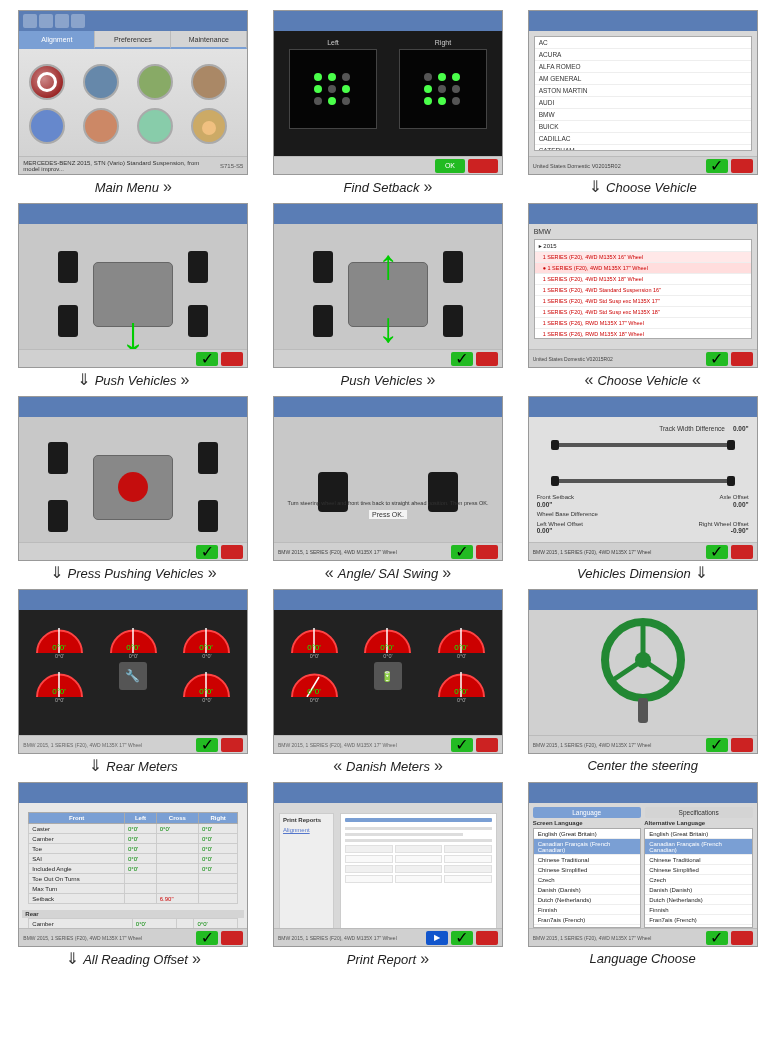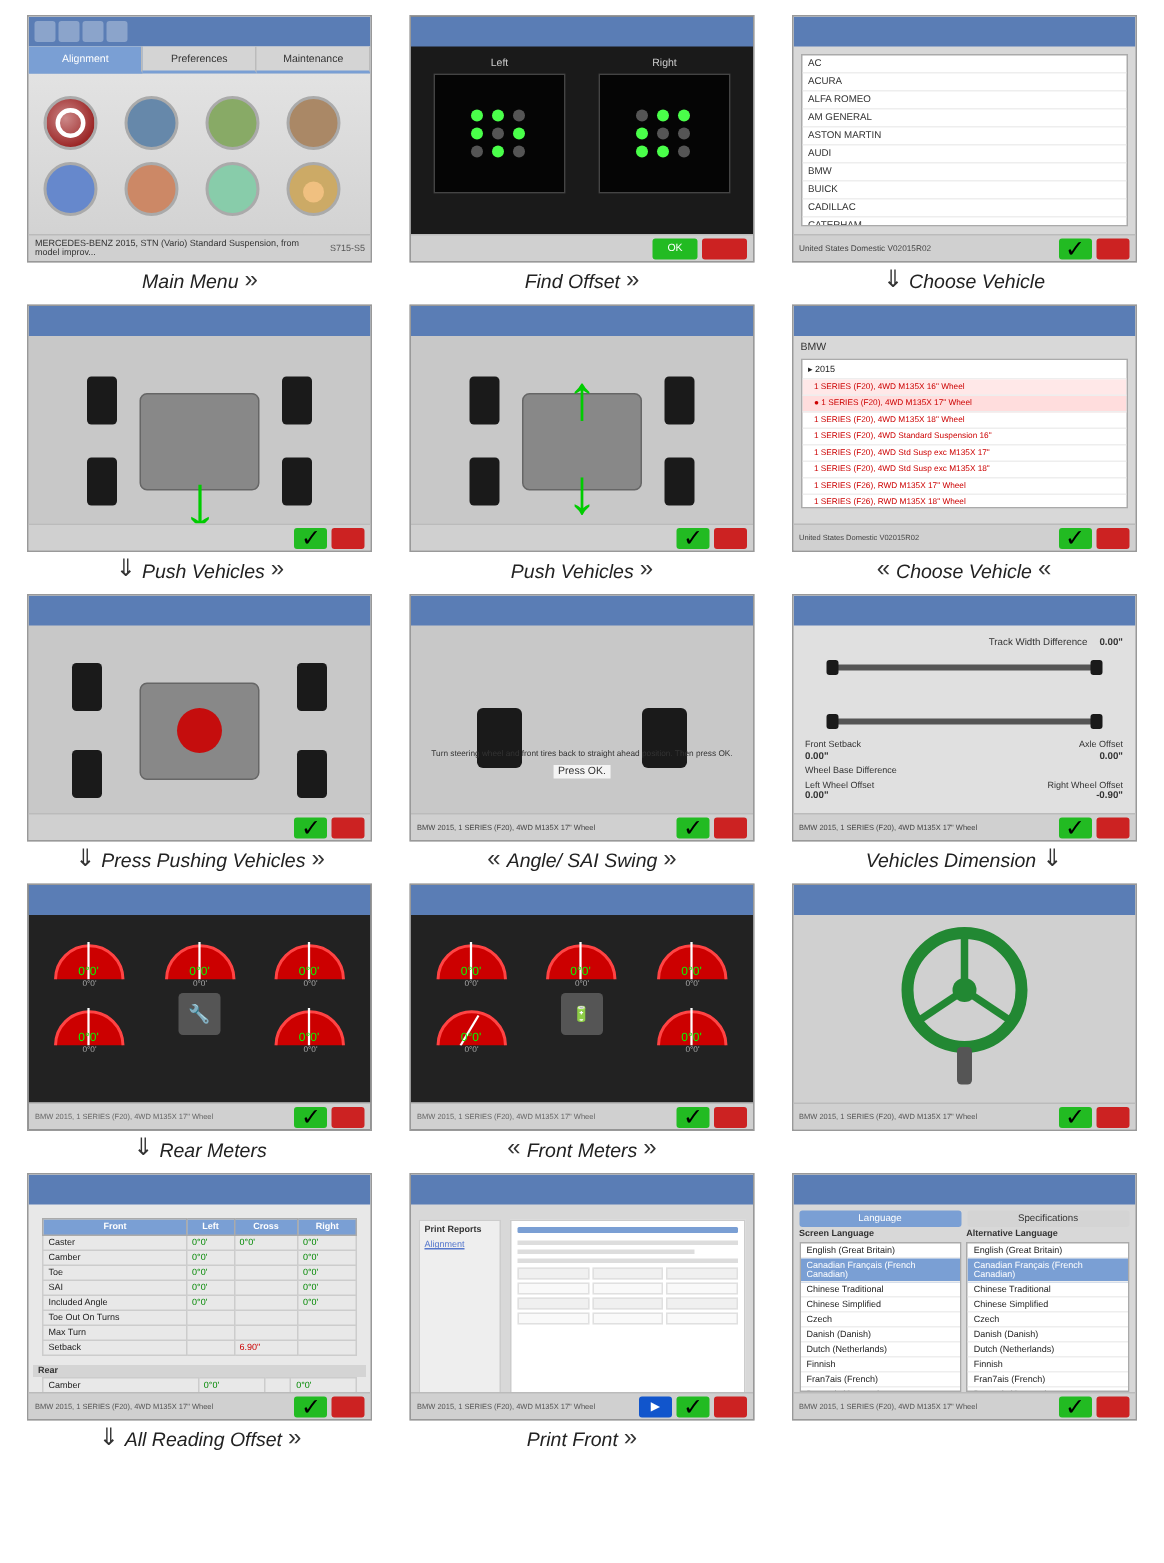--- a/index.html
+++ b/index.html
@@ -324,21 +324,21 @@
             </div>
           </div>
         </div>
         <div class="ss-bottom-bar">
           <div class="btn-ok">OK</div>
           <div class="btn-cancel"></div>
         </div>
       </div>
     </div>
     <div class="label-row">
-      <span class="label-text">Find Offset</span>
+      <span class="label-text">Find Setback</span>
       <span class="arrow">»</span>
     </div>
   </div>
 
   <div class="cell">
     <div class="screenshot-box">
       <div class="ss ss-choose-vehicle">
         <div class="ss-topbar"></div>
         <div style="background:white;margin:5px 5px 2px;height:115px;border:1px solid #aaa;overflow:hidden;">
           <div class="list-item-v">AC</div>
@@ -692,21 +692,21 @@
         </div>
         <div class="ss-bottom-bar">
           <span style="font-size:5px;flex:1;color:#666;">BMW 2015, 1 SERIES (F20), 4WD M135X 17" Wheel</span>
           <div class="btn-green">✓</div>
           <div class="btn-red"></div>
         </div>
       </div>
     </div>
     <div class="label-row">
       <span class="arrow">«</span>
-      <span class="label-text">Front Meters</span>
+      <span class="label-text">Danish Meters</span>
       <span class="arrow">»</span>
     </div>
   </div>
 
   <div class="cell">
     <div class="screenshot-box">
       <div class="ss ss-steering">
         <div class="ss-topbar"></div>
         <div style="display:flex;justify-content:center;align-items:center;height:120px;">
 
@@ -722,20 +722,23 @@
 
             <rect x="40" y="83" width="10" height="25" fill="#555" rx="3"></rect>
           </svg>
         </div>
         <div class="ss-bottom-bar">
           <span style="font-size:5px;flex:1;color:#555;">BMW 2015, 1 SERIES (F20), 4WD M135X 17" Wheel</span>
           <div class="btn-green">✓</div>
           <div class="btn-red"></div>
         </div>
       </div>
+    </div>
+    <div class="label-row">
+      <span class="label-text">Center the steering</span>
     </div>
   </div>
 
   <div class="cell">
     <div class="screenshot-box">
       <div class="ss ss-reading">
         <div class="ss-topbar"></div>
         <div style="margin:3px 3px 0;overflow:hidden;">
           <table class="reading-table">
             <thead>
@@ -878,21 +881,21 @@
           <span style="font-size:5px;flex:1;color:#555;">BMW 2015, 1 SERIES (F20), 4WD M135X 17" Wheel</span>
           <div style="width:22px;height:14px;background:#1155cc;border-radius:2px;display:flex;align-items:center;justify-content:center;">
             <span style="color:white;font-size:8px;">▶</span>
           </div>
           <div class="btn-green">✓</div>
           <div class="btn-red"></div>
         </div>
       </div>
     </div>
     <div class="label-row">
-      <span class="label-text">Print Front</span>
+      <span class="label-text">Print Report</span>
       <span class="arrow">»</span>
     </div>
   </div>
 
   <div class="cell">
     <div class="screenshot-box">
       <div class="ss ss-language">
         <div class="ss-topbar"></div>
         <div style="display:flex;gap:4px;margin:4px 4px 2px;">
           <div style="flex:1;background:#7a9fd4;padding:2px 4px;font-size:6.5px;color:white;text-align:center;border-radius:2px;">Language</div>
@@ -934,15 +937,18 @@
             </div>
           </div>
         </div>
         <div class="ss-bottom-bar">
           <span style="font-size:5px;flex:1;color:#555;">BMW 2015, 1 SERIES (F20), 4WD M135X 17" Wheel</span>
           <div class="btn-green">✓</div>
           <div class="btn-red"></div>
         </div>
       </div>
     </div>
+    <div class="label-row">
+      <span class="label-text">Language Choose</span>
+    </div>
   </div>
 
 </div>
 
 </body></html>

